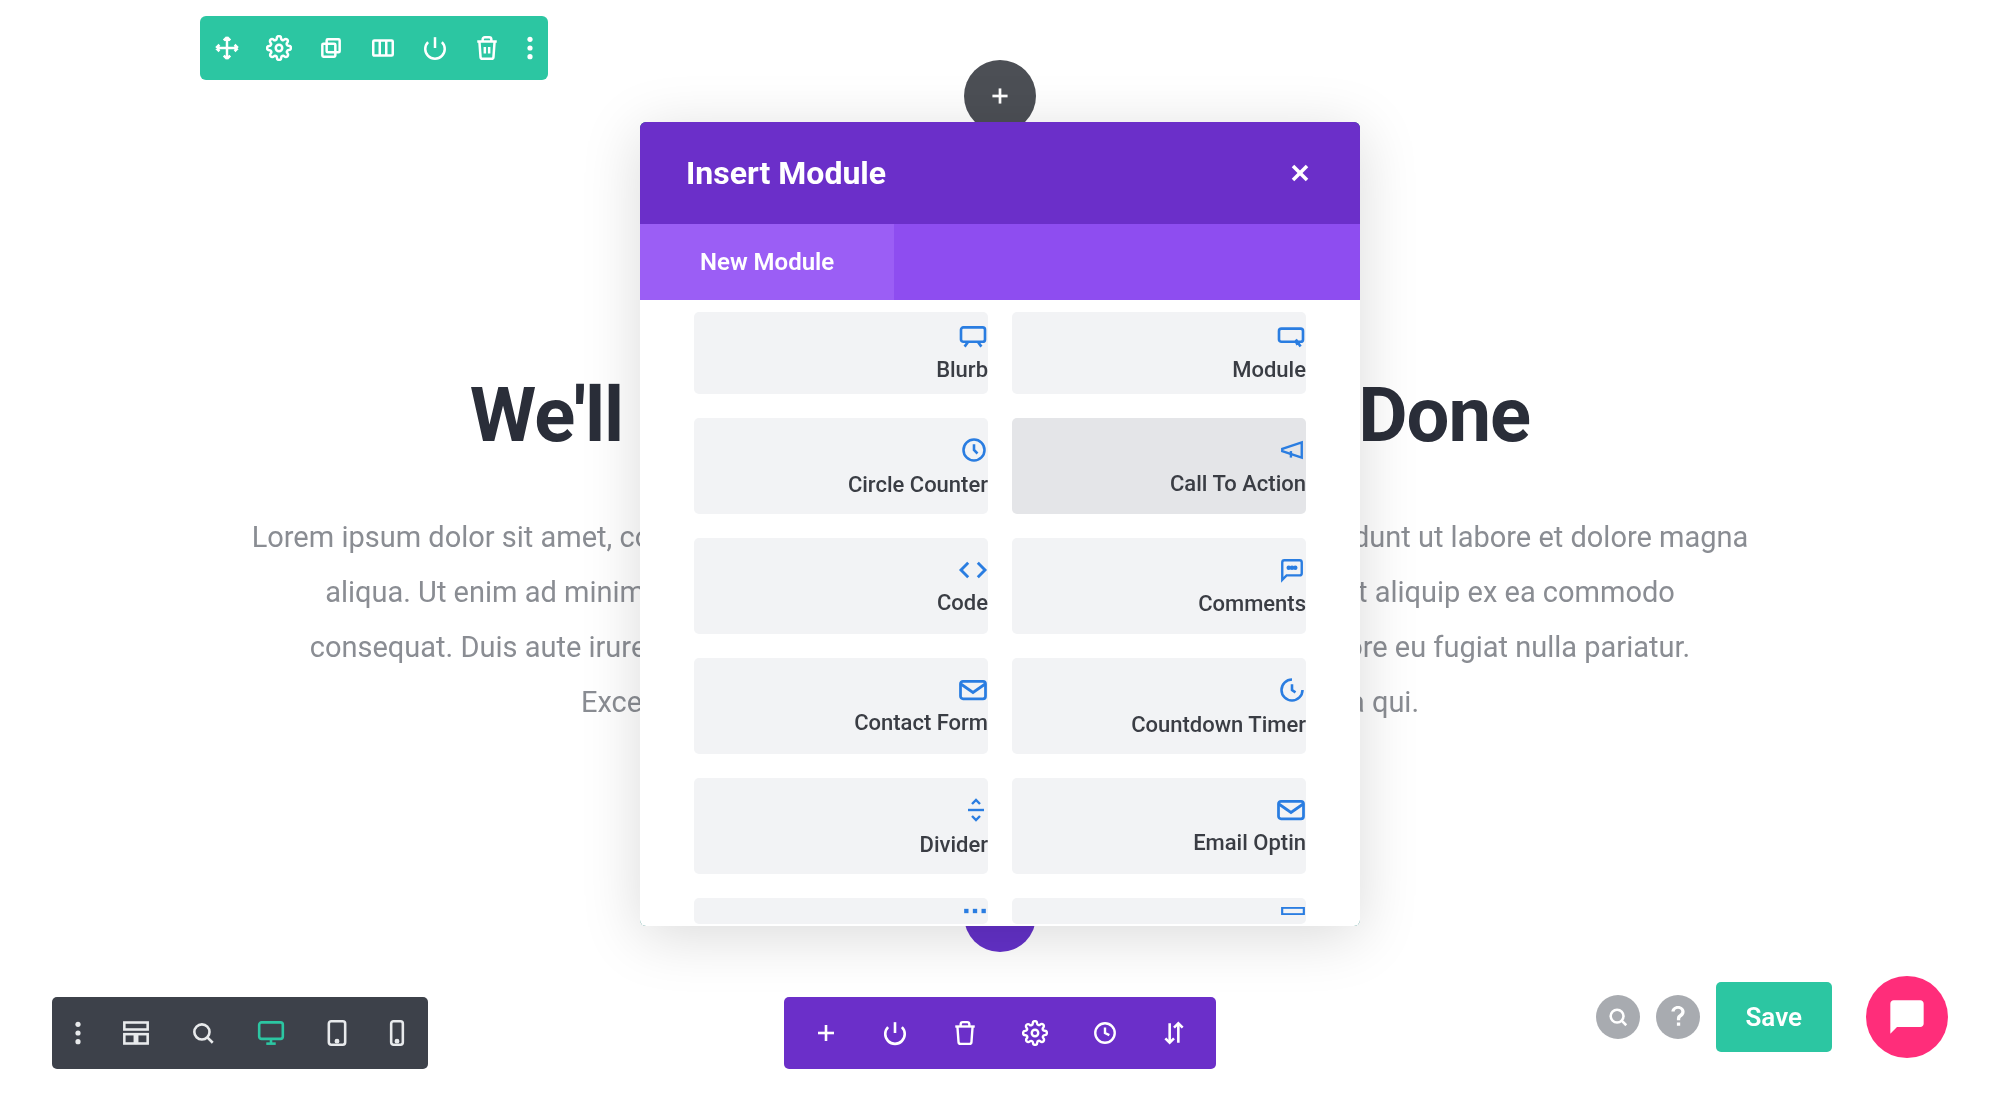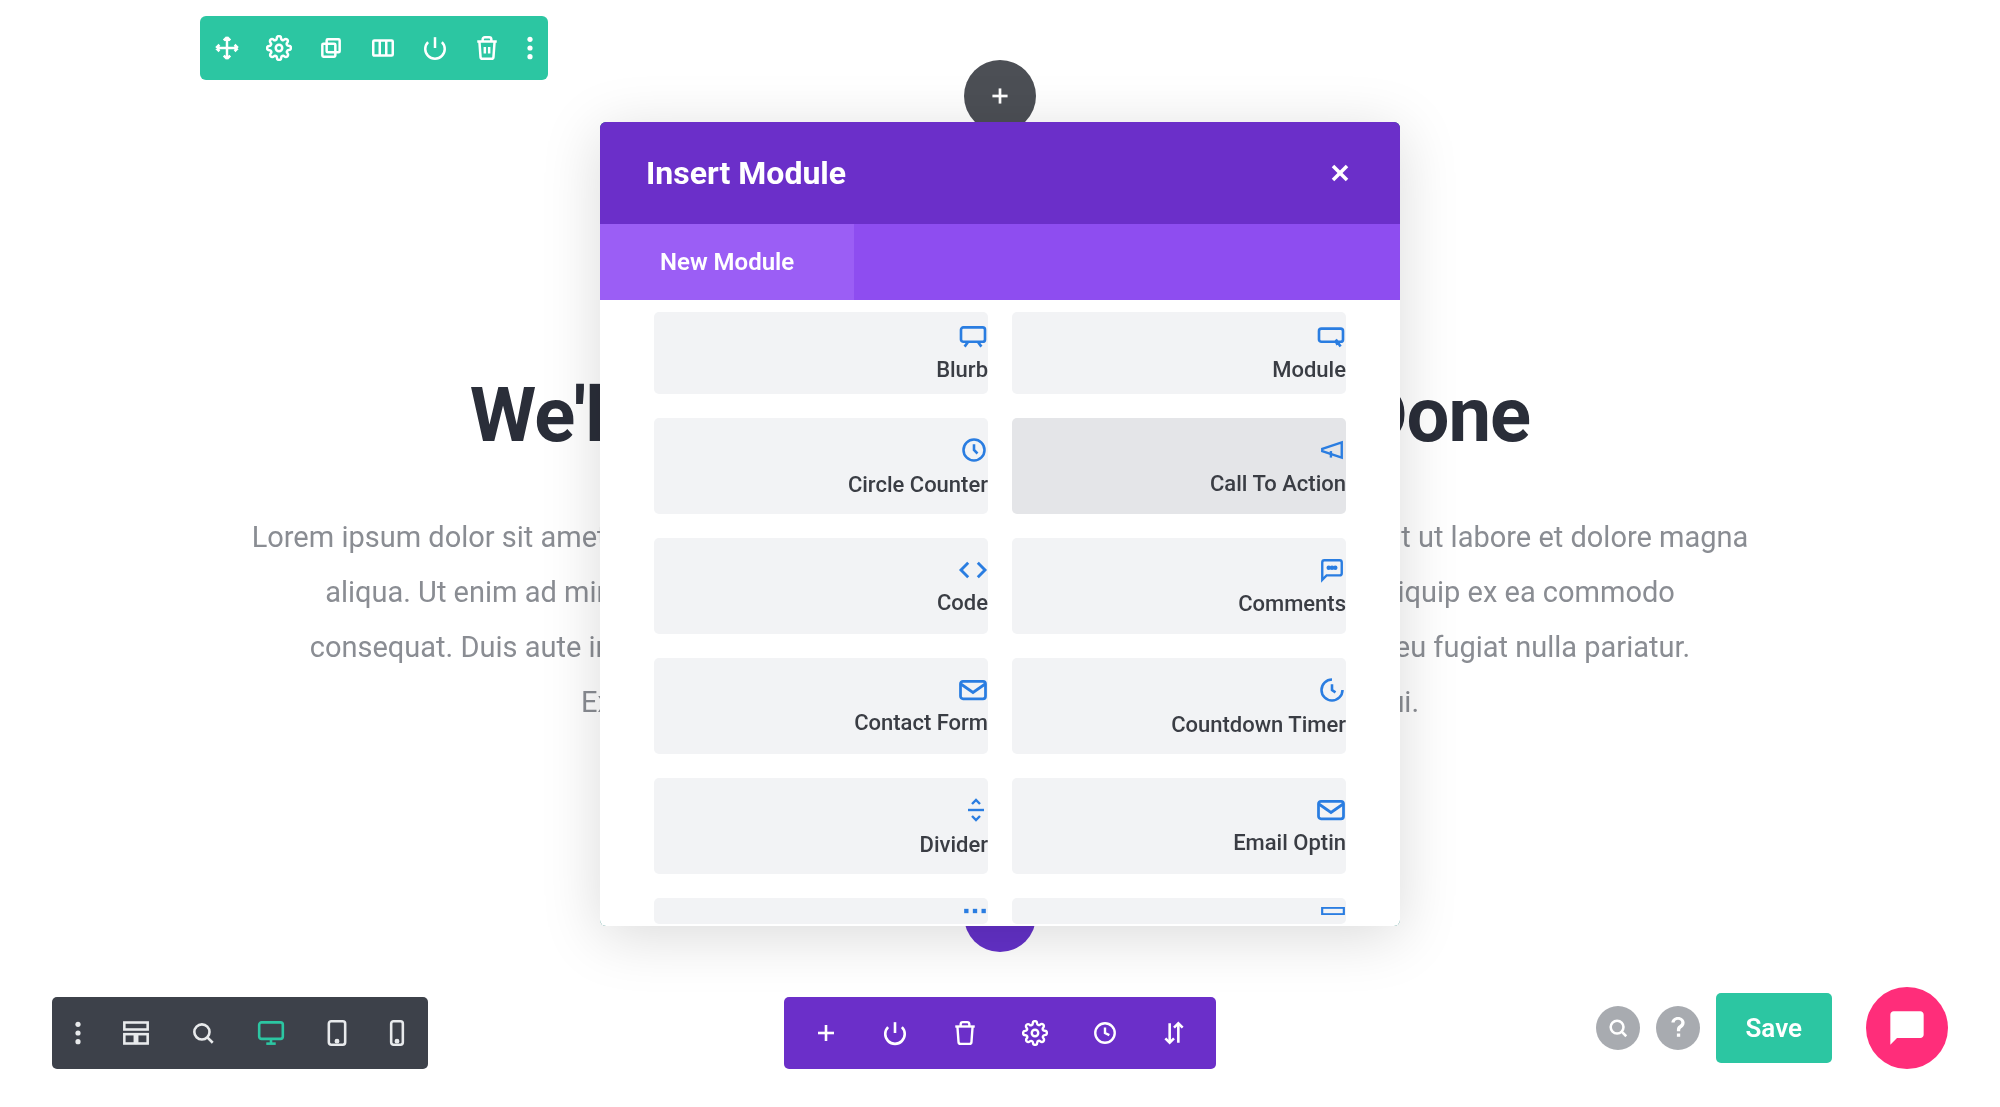--- a/index.html
+++ b/index.html
@@ -83,21 +83,21 @@
     background: #6431c9;
     z-index: 5;
   }
 
   
   .modal {
     position: absolute;
     top: 122px;
     left: 50%;
     transform: translateX(-50%);
-    width: 800px;
+    width: 720px;
     background: #0f766e;
     box-shadow: 0 10px 60px rgba(0,0,0,0.15);
     border-radius: 6px;
     overflow: hidden;
     z-index: 10;
   }
   .modal-header {
     background: #6b2fc9;
     height: 102px;
     display: flex;
@@ -186,21 +186,21 @@
     align-items: center;
     height: 72px;
     padding: 0 30px;
     gap: 44px;
   }
   .bottom-center-toolbar .icon { color: #fff; cursor: pointer; }
 
   
   .bottom-right {
     position: absolute;
-    bottom: 38px;
+    bottom: 49px;
     right: 52px;
     display: flex;
     align-items: center;
     gap: 16px;
     text-align: center;
   }
   .circle-btn {
     width: 44px;
     height: 44px;
     border-radius: 50%;

